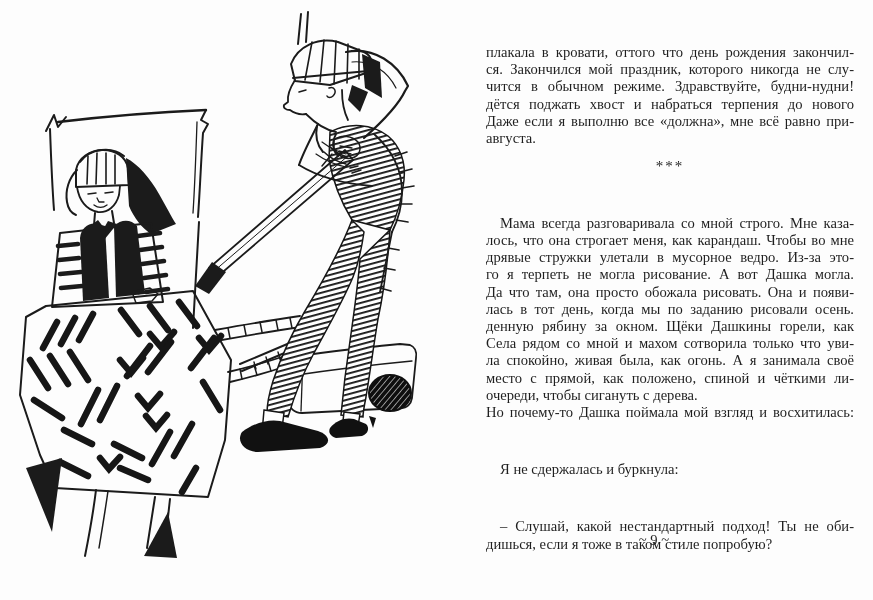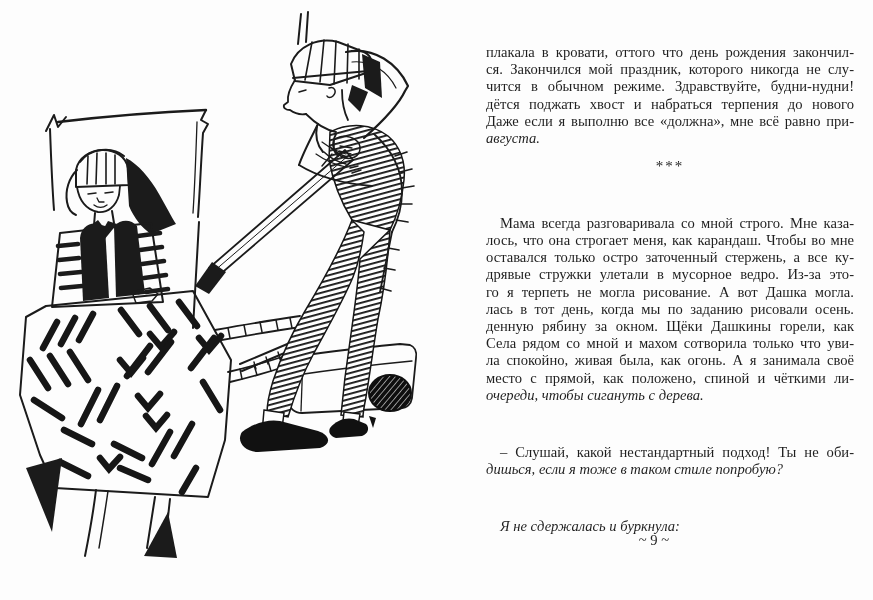--- a/index.html
+++ b/index.html
@@ -8,21 +8,21 @@
     background:#fdfdfd; overflow:hidden;
     font-family:"Liberation Serif","DejaVu Serif",serif;
     color:#1f1f1f;
   }
   .illus { position:absolute; left:0; top:0; width:470px; height:600px; }
   .textcol {
     position:absolute; left:486px; top:44px; width:368px;
     font-size:14.6px; line-height:17.2px;
   }
   .ln { height:17.2px; text-align:justify; text-align-last:justify; white-space:nowrap; }
-  .ln.last { text-align-last:left;font-style:italic; }
+  .ln.last { text-align-last:left; }
   .ln.ind { text-indent:14px;margin-top:40px; }
   .sep {
     height:17.2px; text-align:center; text-align-last:center;
     letter-spacing:2px; margin:10.6px 0 3.4px 0; font-size:15px;
   }
   .pagenum {
     position:absolute; left:486px; top:532px; width:336px;
     text-align:center; font-size:14.6px;
   }
   svg .sk { stroke:#1b1b1b; fill:none; stroke-linecap:round; stroke-linejoin:round; }
@@ -175,38 +175,39 @@
       <div class="ln">дётся поджать хвост и набраться терпения до нового</div>
       <div class="ln">Даже если я выполню все «должна», мне всё равно при-</div>
       <div class="ln last">августа.</div>
     </div>
 
     <div class="sep">***</div>
 
     <div>
       <div class="ln ind">Мама всегда разговаривала со мной строго. Мне каза-</div>
       <div class="ln">лось, что она строгает меня, как карандаш. Чтобы во мне</div>
-      <div class="ln">оставался только остро заточенный стержень, а все ку-</div>
       <div class="ln">дрявые стружки улетали в мусорное ведро. Из-за это-</div>
       <div class="ln">го я терпеть не могла рисование. А вот Дашка могла.</div>
+      <div class="ln">Да что там, она просто обожала рисовать. Она и появи-</div>
       <div class="ln">лась в тот день, когда мы по заданию рисовали осень.</div>
       <div class="ln">денную рябину за окном. Щёки Дашкины горели, как</div>
       <div class="ln">Села рядом со мной и махом сотворила только что уви-</div>
       <div class="ln">ла спокойно, живая была, как огонь. А я занимала своё</div>
       <div class="ln">место с прямой, как положено, спиной и чёткими ли-</div>
       <div class="ln last">очереди, чтобы сигануть с дерева.</div>
     </div>
 
     <div>
+      <div class="ln">Но почему-то Дашка поймала мой взгляд и восхитилась:</div>
+    </div>
+
+    <div>
+      <div class="ln ind last">Я не сдержалась и буркнула:</div>
     </div>
 
     <div>
       <div class="ln ind">– Слушай, какой нестандартный подход! Ты не оби-</div>
       <div class="ln last">дишься, если я тоже в таком стиле попробую?</div>
     </div>
-
-    <div>
-      <div class="ln ind last">Я не сдержалась и буркнула:</div>
-    </div>
   </div>
 
   <div class="pagenum">~ 9 ~</div>
 </div>
 
 </body></html>

